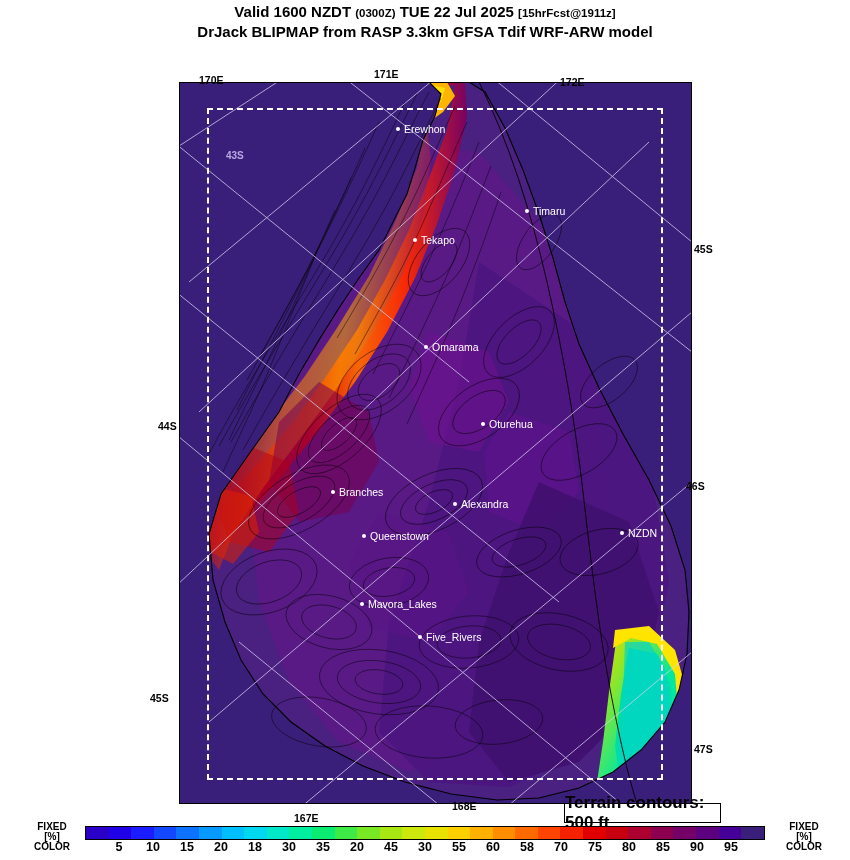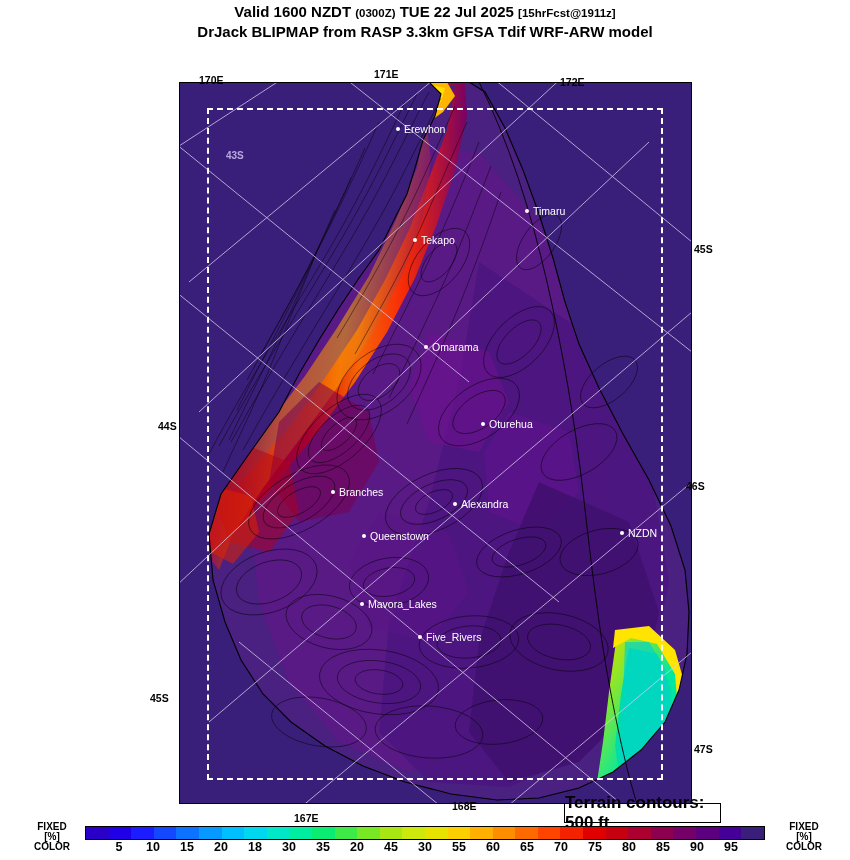--- a/index.html
+++ b/index.html
@@ -389,21 +389,21 @@
       <span style="left: 102px;">15</span>
       <span style="left: 136px;">20</span>
       <span style="left: 170px;">18</span>
       <span style="left: 204px; text-align: right;">30</span>
       <span style="left: 238px;">35</span>
       <span style="left: 272px;">20</span>
       <span style="left: 306px;">45</span>
       <span style="left: 340px;">30</span>
       <span style="left: 374px;">55</span>
       <span style="left: 408px;">60</span>
-      <span style="left: 442px;">65</span>
+      <span style="left: 442px;">58</span>
       <span style="left: 476px;">70</span>
       <span style="left: 510px;">75</span>
       <span style="left: 544px;">80</span>
       <span style="left: 578px;">85</span>
       <span style="left: 612px;">90</span>
       <span style="left: 646px;">95</span>
     </div>
 </div>
 
 <div class="fixedlabel" id="fixed-left">

